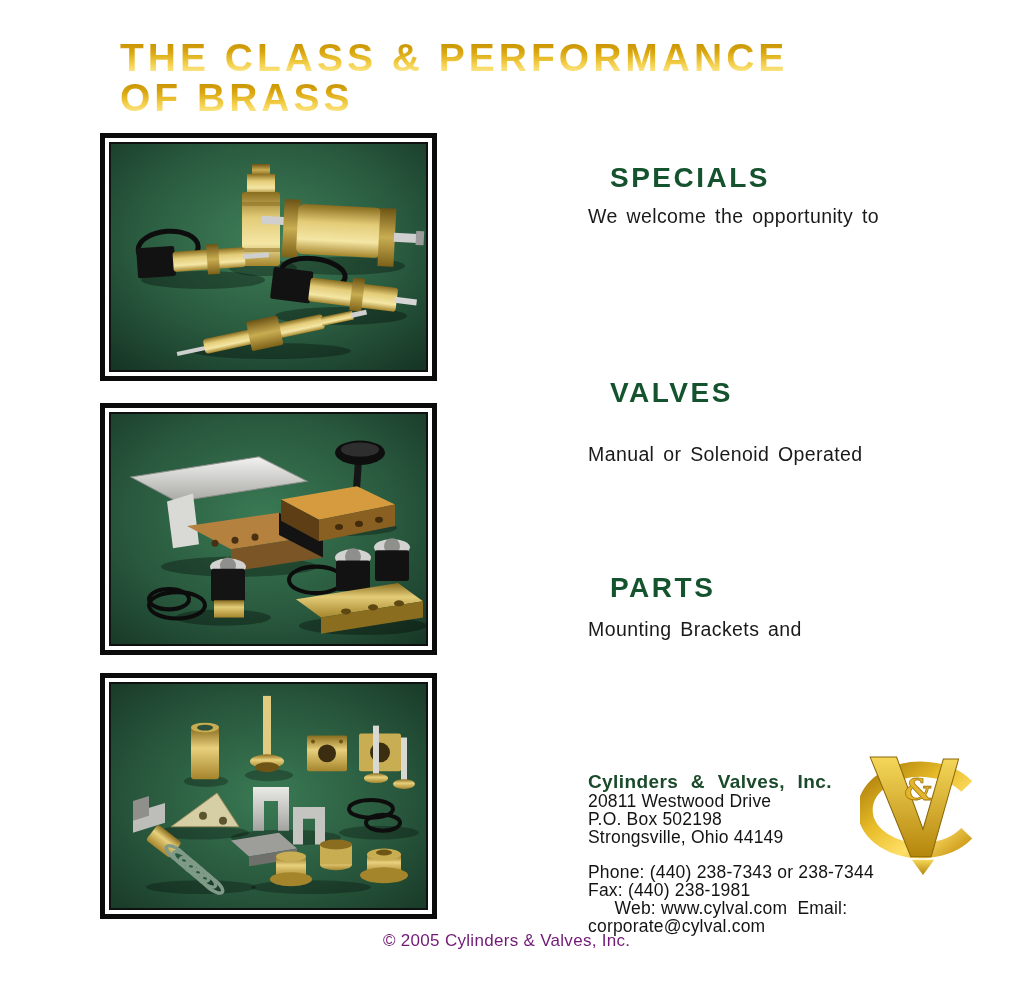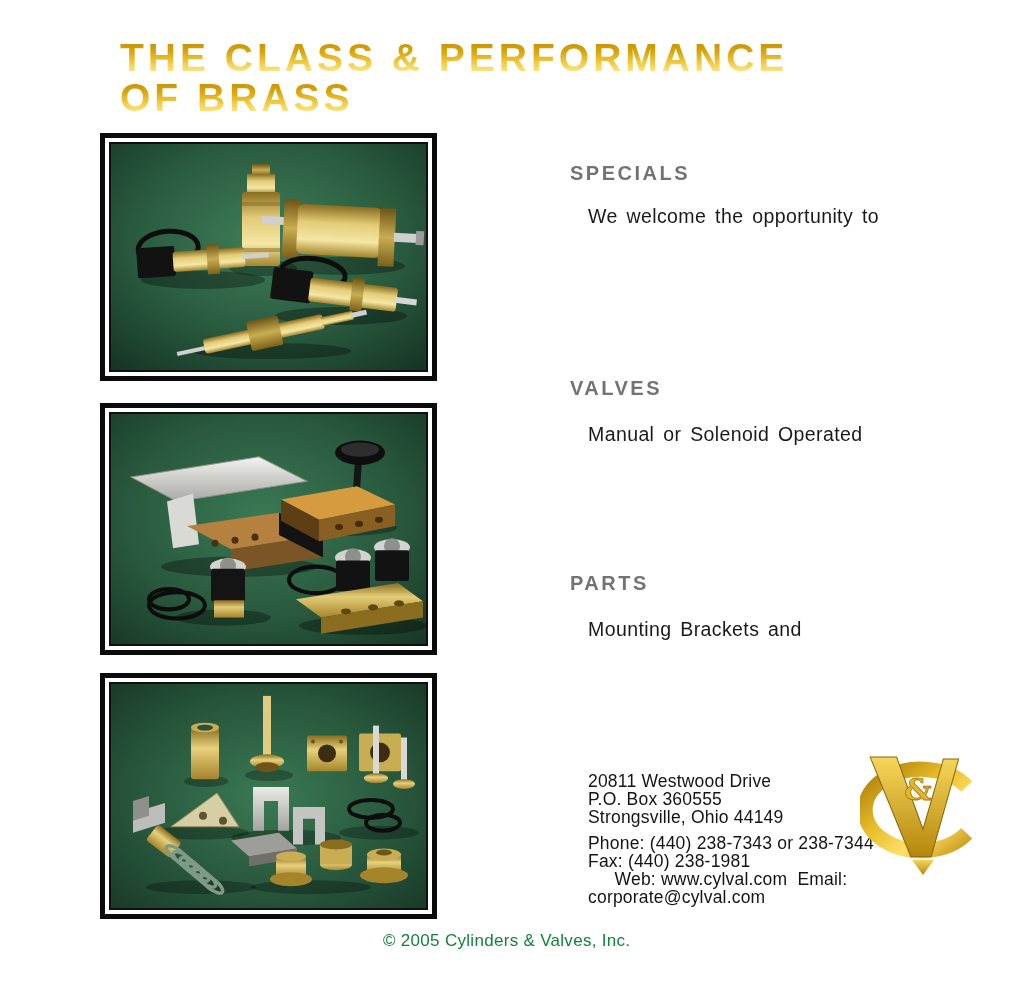--- a/index.html
+++ b/index.html
@@ -48,40 +48,40 @@
     height: 100%;
   }
   .photo-frame svg { display: block; width: 100%; height: 100%; }
   #frame-1 { top: 133px; height: 248px; }
   #frame-2 { top: 403px; height: 252px; }
   #frame-3 { top: 673px; height: 246px; }
 
   
   .section-heading {
     position: absolute;
-    left: 570px;
-    font-size: 20px;
+    left: 610px;
+    font-size: 28px;
     font-weight: bold;
     letter-spacing: 2.5px;
-    color: #737373;
+    color: #14532d;
     white-space: nowrap;
   }
   .section-body {
     position: absolute;
     left: 588px;
     font-size: 19.5px;
     line-height: 21.5px;
     letter-spacing: 0.4px;
     word-spacing: 3px;
     color: #1a1a1a;
   }
   #h-specials { top: 162px; }
   #b-specials { top: 206px; text-align: right; }
   #h-valves   { top: 377px; }
-  #b-valves   { top: 424px; }
+  #b-valves   { top: 444px; }
   #h-parts    { top: 572px; text-align: right; }
   #b-parts    { top: 619px; text-align: right; }
 
   
   .contact {
     position: absolute;
     left: 588px;
     top: 772px;
     font-size: 17.5px;
     line-height: 18px;
@@ -89,41 +89,41 @@
     letter-spacing: 0.2px;
   }
   .contact .company {
     font-size: 19px;
     font-weight: bold;
     color: #1b4a2a;
     word-spacing: 7px;
     letter-spacing: 0.4px;
     line-height: 20px;
   }
-  .contact .group-gap { margin-top: 8px; }
+  .contact .group-gap { margin-top: 17px; }
   .ws-pre { white-space: pre; text-align: center; }
 
   
   .logo {
     position: absolute;
     left: 860px;
     top: 752px;
     width: 124px;
     height: 124px;
   }
   .logo svg { display: block; width: 100%; height: 100%; }
 
   
   .copyright {
     position: absolute;
     left: 383px;
     top: 931px;
     font-size: 17px;
     letter-spacing: 0.3px;
-    color: #15803d;
+    color: #701a75;
     white-space: nowrap;
   }
 </style>
 </head>
 <body>
 
 <div class="page">
 
   <div class="brand-title">
     <div class="title-line">THE CLASS &amp; PERFORMANCE</div>
@@ -399,22 +399,23 @@
   <div class="section-body" id="b-valves">
     <div>Manual or Solenoid Operated</div>
   </div>
 
   <div class="section-heading" id="h-parts">PARTS</div>
   <div class="section-body" id="b-parts">
     <div>Mounting Brackets and</div>
   </div>
 
   <div class="contact">
+    <div class="company">Cylinders &amp; Valves, Inc.</div>
     <div>20811 Westwood Drive</div>
-    <div>P.O. Box 360555</div>
+    <div>P.O. Box 502198</div>
     <div>Strongsville, Ohio 44149</div>
     <div class="group-gap">Phone: (440) 238-7343 or 238-7344</div>
     <div>Fax: (440) 238-1981</div>
     <div class="ws-pre">Web: www.cylval.com  Email:</div>
     <div>corporate@cylval.com</div>
   </div>
 
   <div class="logo">
     <svg viewBox="0 0 122 122" role="img" aria-label="C and V ampersand monogram">
       <defs>

